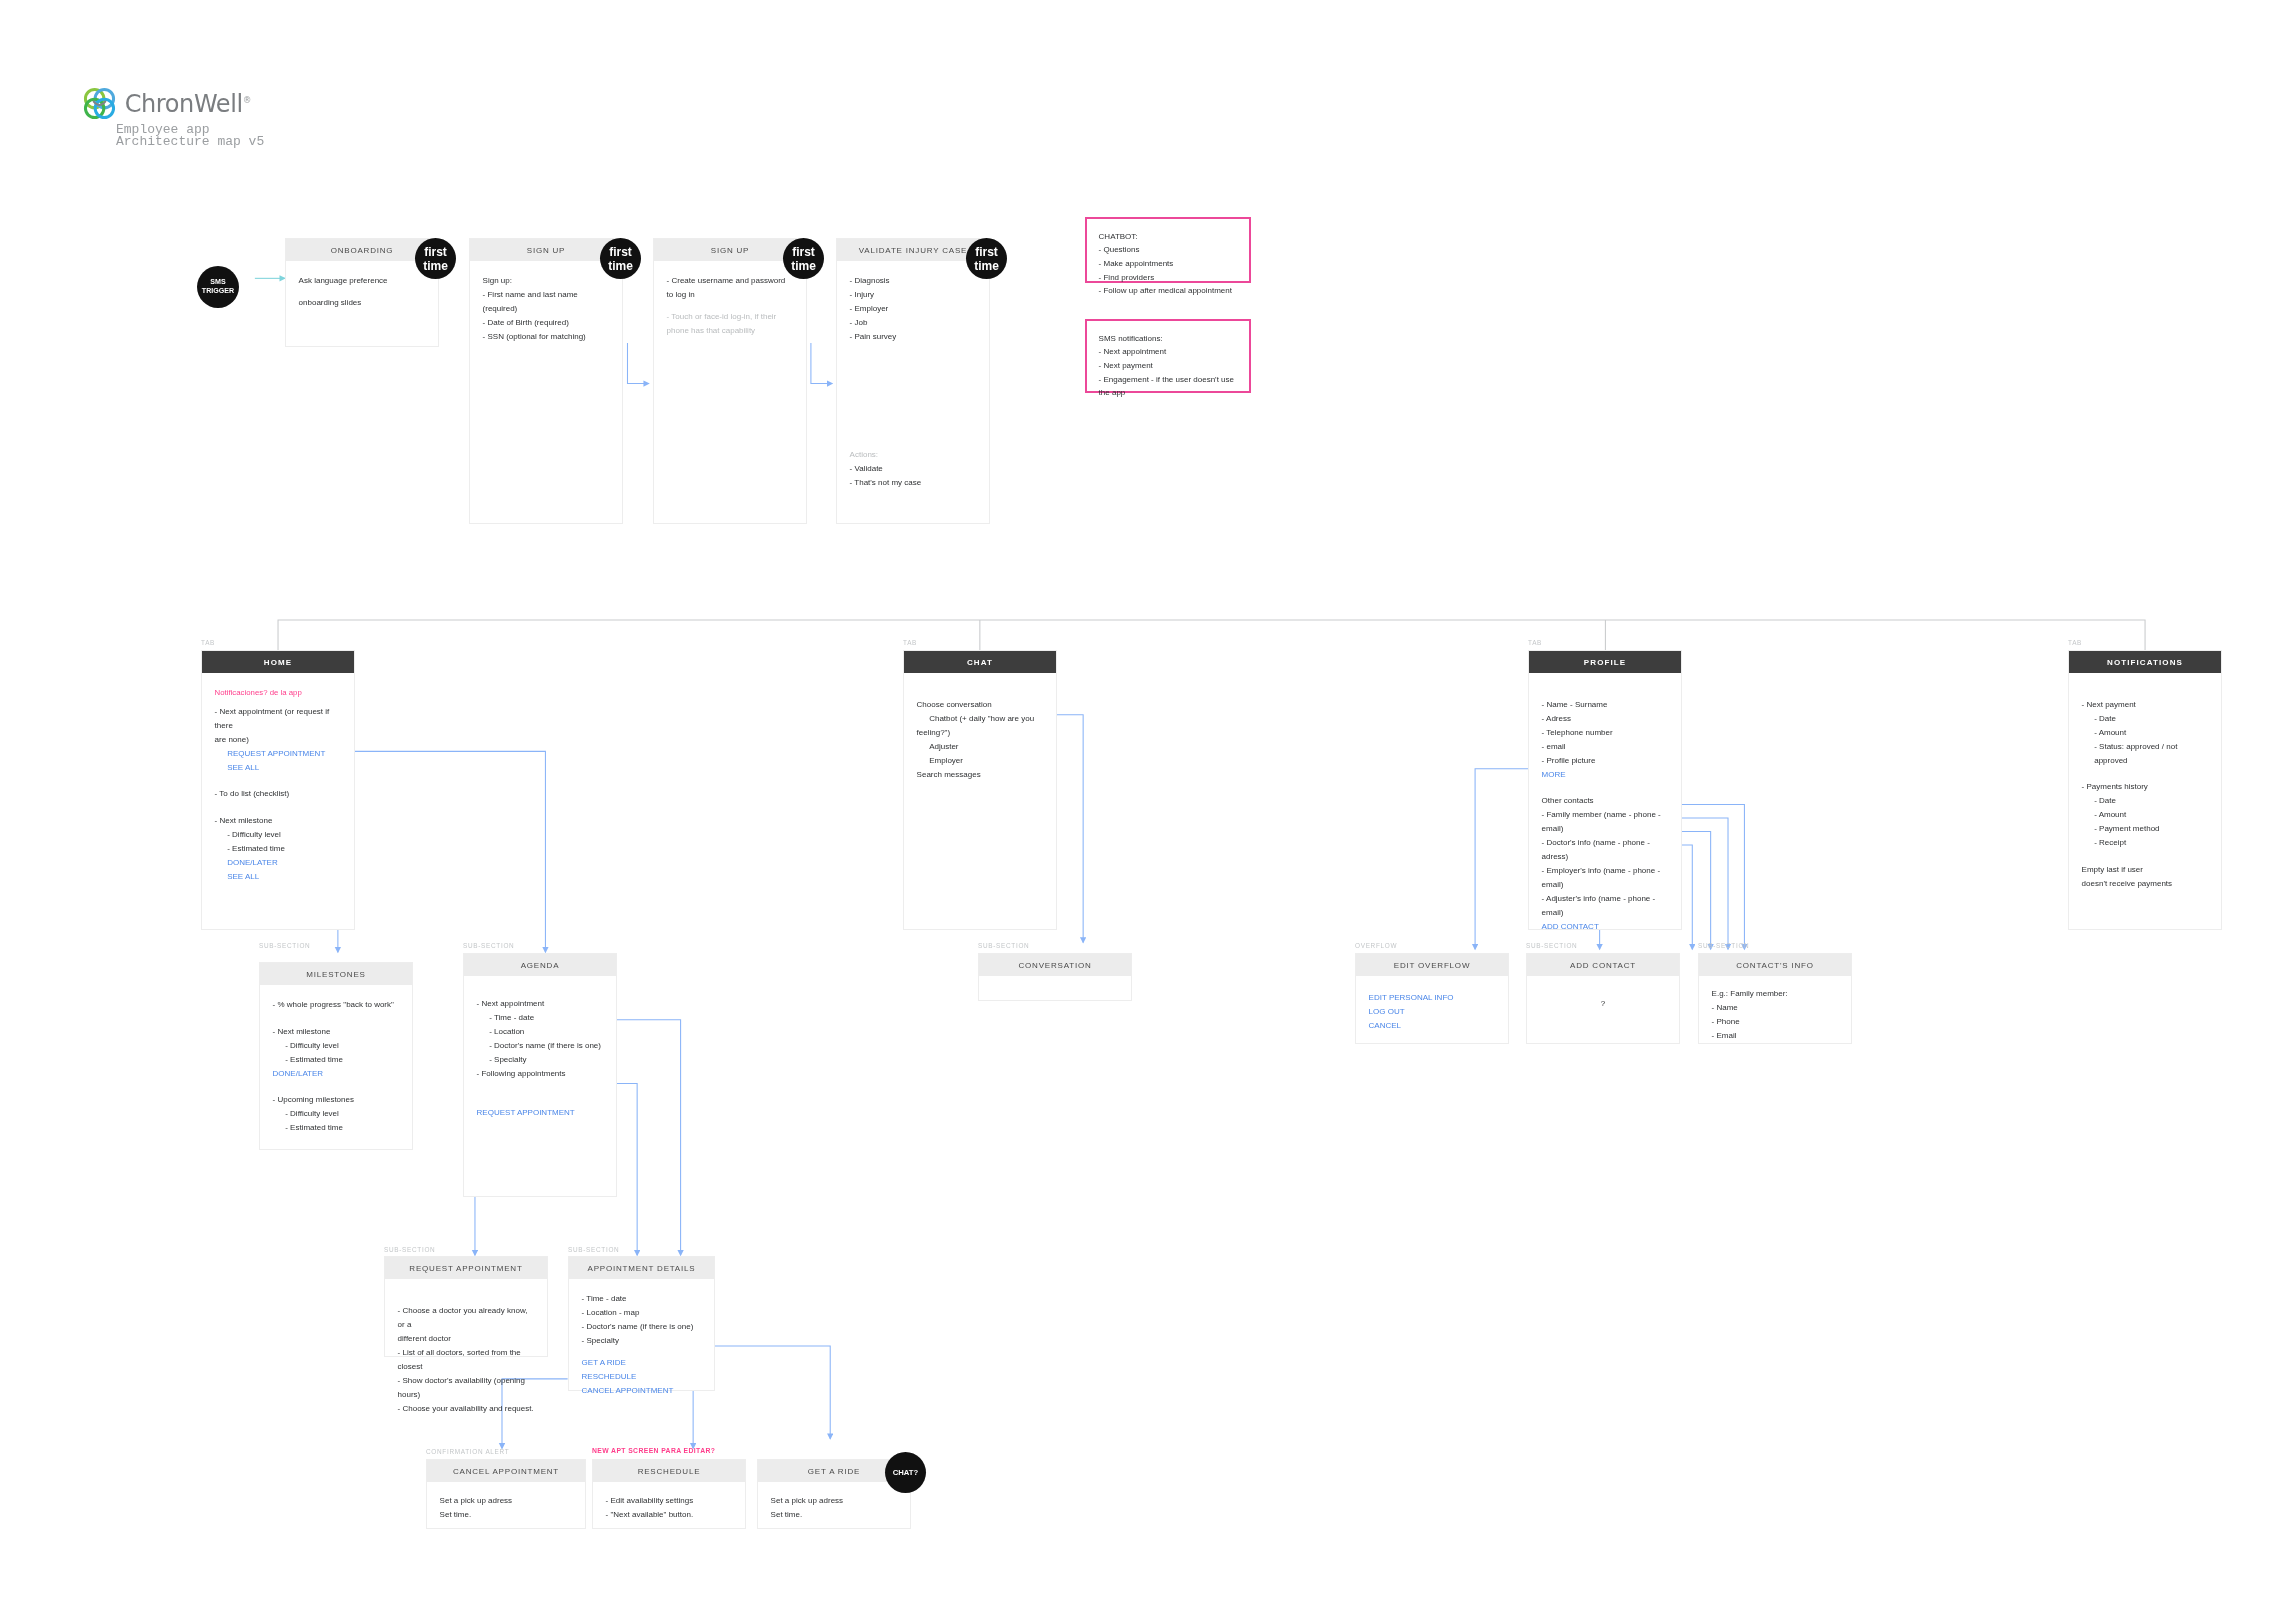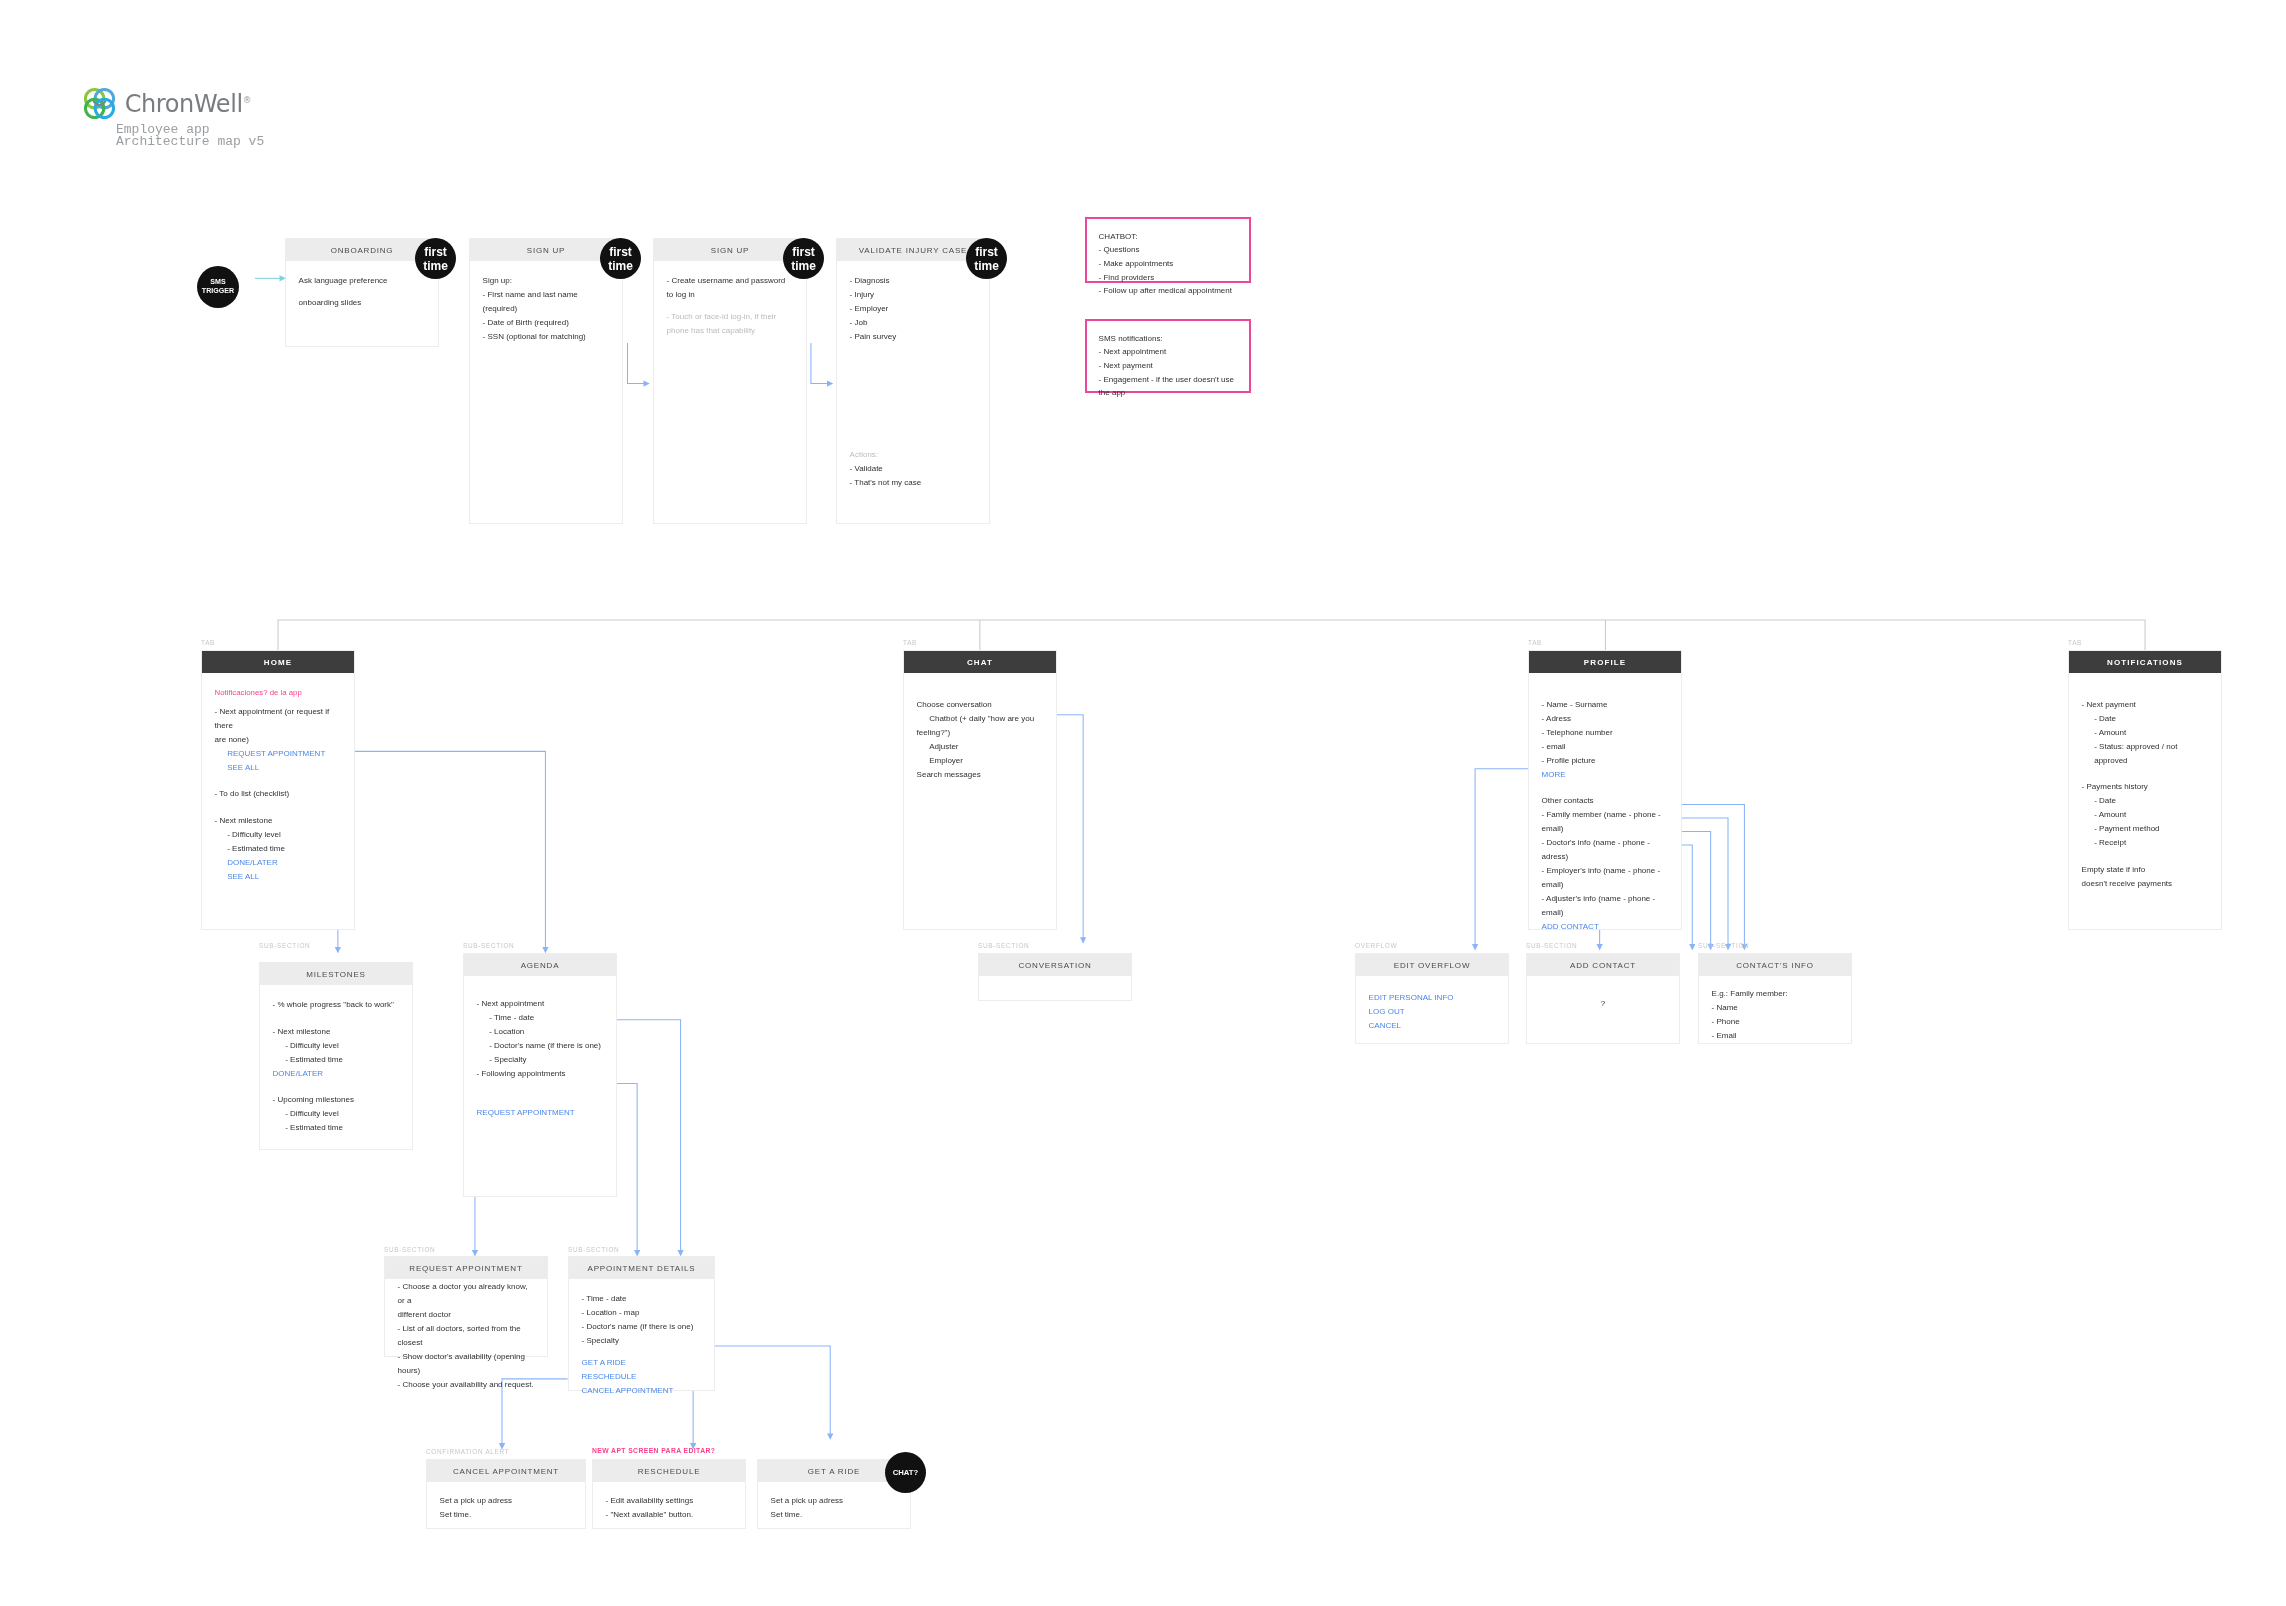--- a/index.html
+++ b/index.html
@@ -264,21 +264,21 @@
       <div class="ln indent1">- Date</div>
       <div class="ln indent1">- Amount</div>
       <div class="ln indent1">- Status: approved / not approved</div>
       <div class="gap"></div>
       <div class="ln">- Payments history</div>
       <div class="ln indent1">- Date</div>
       <div class="ln indent1">- Amount</div>
       <div class="ln indent1">- Payment method</div>
       <div class="ln indent1">- Receipt</div>
       <div class="gap"></div>
-      <div class="ln">Empty state if info</div>
+      <div class="ln">Empty last if user</div>
       <div class="ln">doesn't receive payments</div>
     </div>
   </div>
 
   <div class="kind" style="left:259px;top:942px;">SUB-SECTION</div>
   <div class="card" style="left:259px;top:953px;width:154px;height:188px;margin-top:9px;">
     <div class="card-hd">MILESTONES</div>
     <div class="card-body">
       <div class="ln">- % whole progress "back to work"</div>
       <div class="gap"></div>
@@ -340,21 +340,21 @@
       <div class="ln">E.g.: Family member:</div>
       <div class="ln">- Name</div>
       <div class="ln">- Phone</div>
       <div class="ln">- Email</div>
     </div>
   </div>
 
   <div class="kind" style="left:384px;top:1246px;">SUB-SECTION</div>
   <div class="card" style="left:384px;top:1256px;width:164px;height:101px;">
     <div class="card-hd">REQUEST APPOINTMENT</div>
-    <div class="card-body" style="padding-top:1px;">
+    <div class="card-body" style="padding-top:25px;">
       <div class="ln">- Choose a doctor you already know, or a</div>
       <div class="ln">different doctor</div>
       <div class="ln">- List of all doctors, sorted from the closest</div>
       <div class="ln">- Show doctor's availability (opening hours)</div>
       <div class="ln">- Choose your availability and request.</div>
     </div>
   </div>
 
   <div class="kind" style="left:568px;top:1246px;">SUB-SECTION</div>
   <div class="card" style="left:568px;top:1256px;width:147px;height:135px;">

